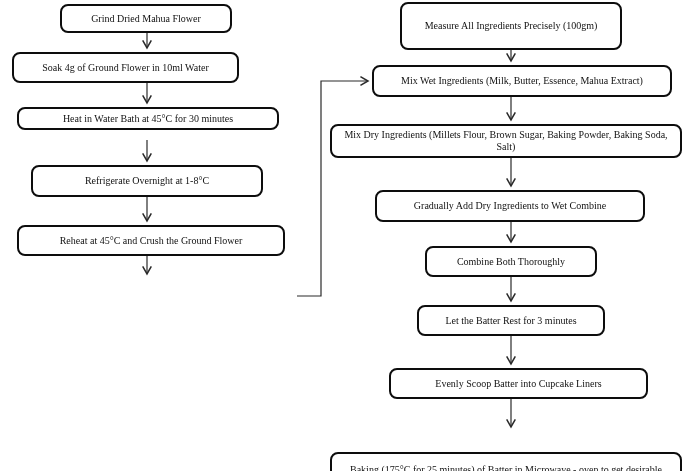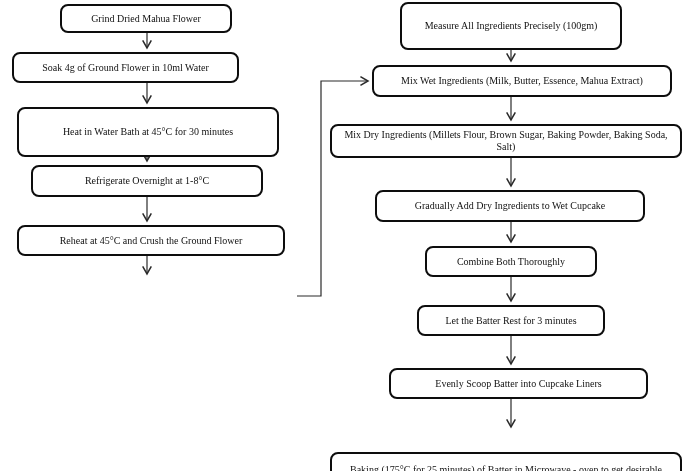--- a/index.html
+++ b/index.html
@@ -68,41 +68,41 @@
       <path d="M297,296 H321 V81 H368" marker-end="url(#vhead)"></path>
     </g>
   </svg>
 
   <div class="node" style="left:60px;  top:4px;   width:172px; height:29px">
     <span>Grind Dried Mahua Flower</span>
   </div>
   <div class="node" style="left:12px;  top:52px;  width:227px; height:31px">
     <span>Soak 4g of Ground Flower in 10ml Water</span>
   </div>
-  <div class="node" style="left:17px;  top:107px; width:262px; height:50px">
+  <div class="node" style="left:17px;  top:107px; width:262px; height:23px">
     <span>Heat in Water Bath at 45°C for 30 minutes</span>
   </div>
   <div class="node" style="left:31px;  top:165px; width:232px; height:32px">
     <span>Refrigerate Overnight at 1-8°C</span>
   </div>
   <div class="node" style="left:17px;  top:225px; width:268px; height:31px">
     <span>Reheat at 45°C and Crush the Ground Flower</span>
   </div>
 
   <div class="node" style="left:400px; top:2px;   width:222px; height:48px">
     <span>Measure All Ingredients  Precisely (100gm)</span>
   </div>
   <div class="node" style="left:372px; top:65px;  width:300px; height:32px">
     <span>Mix Wet Ingredients (Milk, Butter, Essence, Mahua Extract)</span>
   </div>
   <div class="node" style="left:330px; top:124px; width:352px; height:34px">
     <span>Mix Dry Ingredients (Millets Flour, Brown Sugar, Baking Powder, Baking Soda, Salt)</span>
   </div>
   <div class="node" style="left:375px; top:190px; width:270px; height:32px">
-    <span>Gradually Add Dry Ingredients to Wet Cupcake</span>
+    <span>Gradually Add Dry Ingredients to Wet Combine</span>
   </div>
   <div class="node" style="left:425px; top:246px; width:172px; height:31px">
     <span>Combine Both Thoroughly</span>
   </div>
   <div class="node" style="left:417px; top:305px; width:188px; height:31px">
     <span>Let the Batter Rest for 3 minutes</span>
   </div>
   <div class="node" style="left:389px; top:368px; width:259px; height:31px">
     <span>Evenly Scoop Batter into  Cupcake Liners</span>
   </div>

